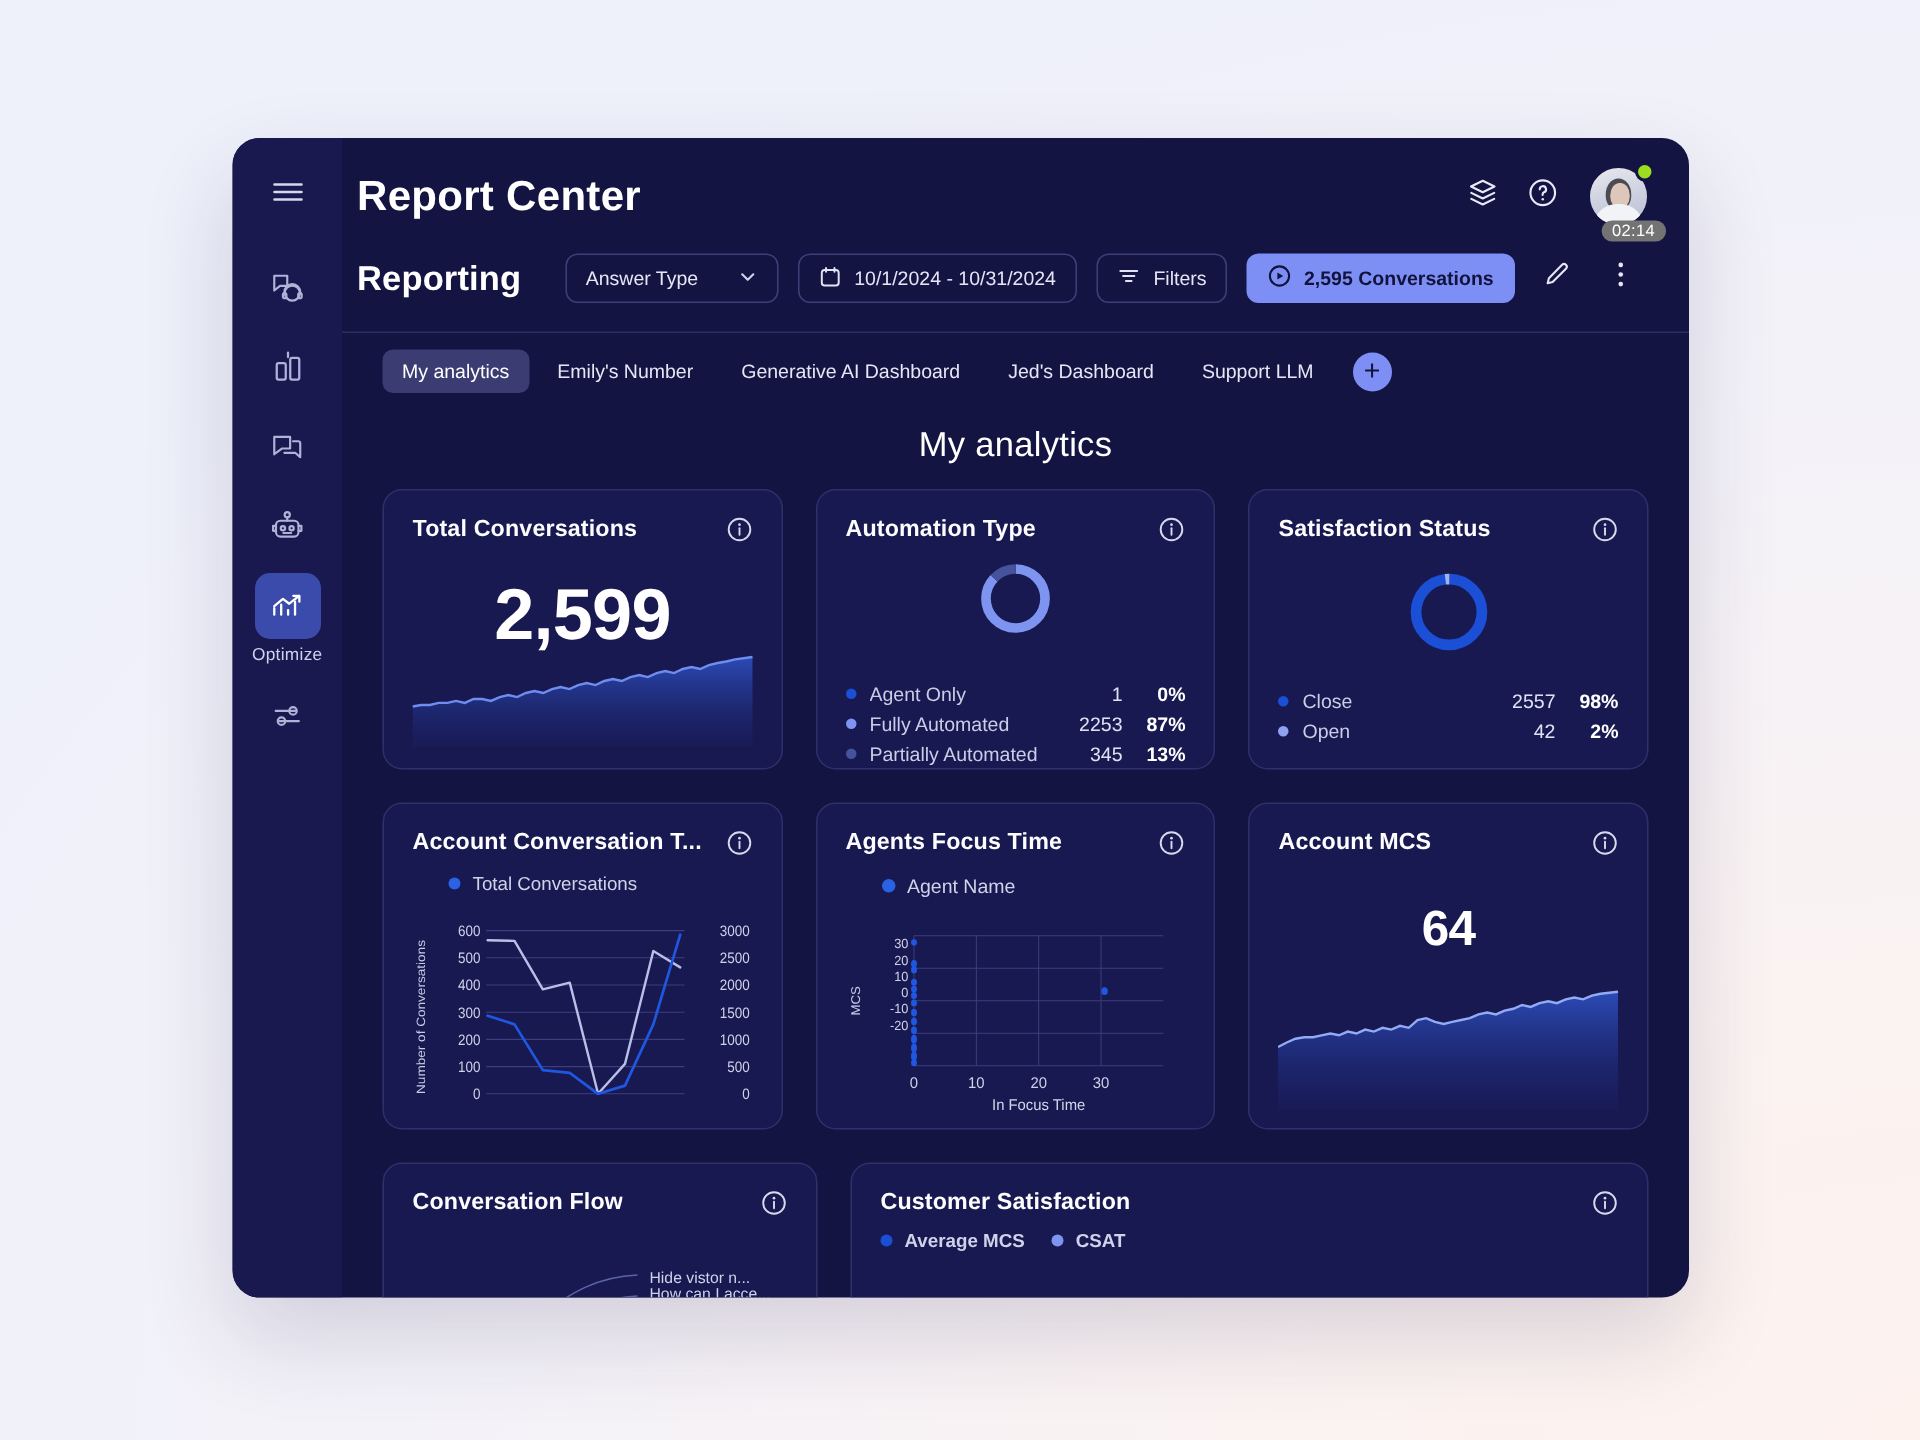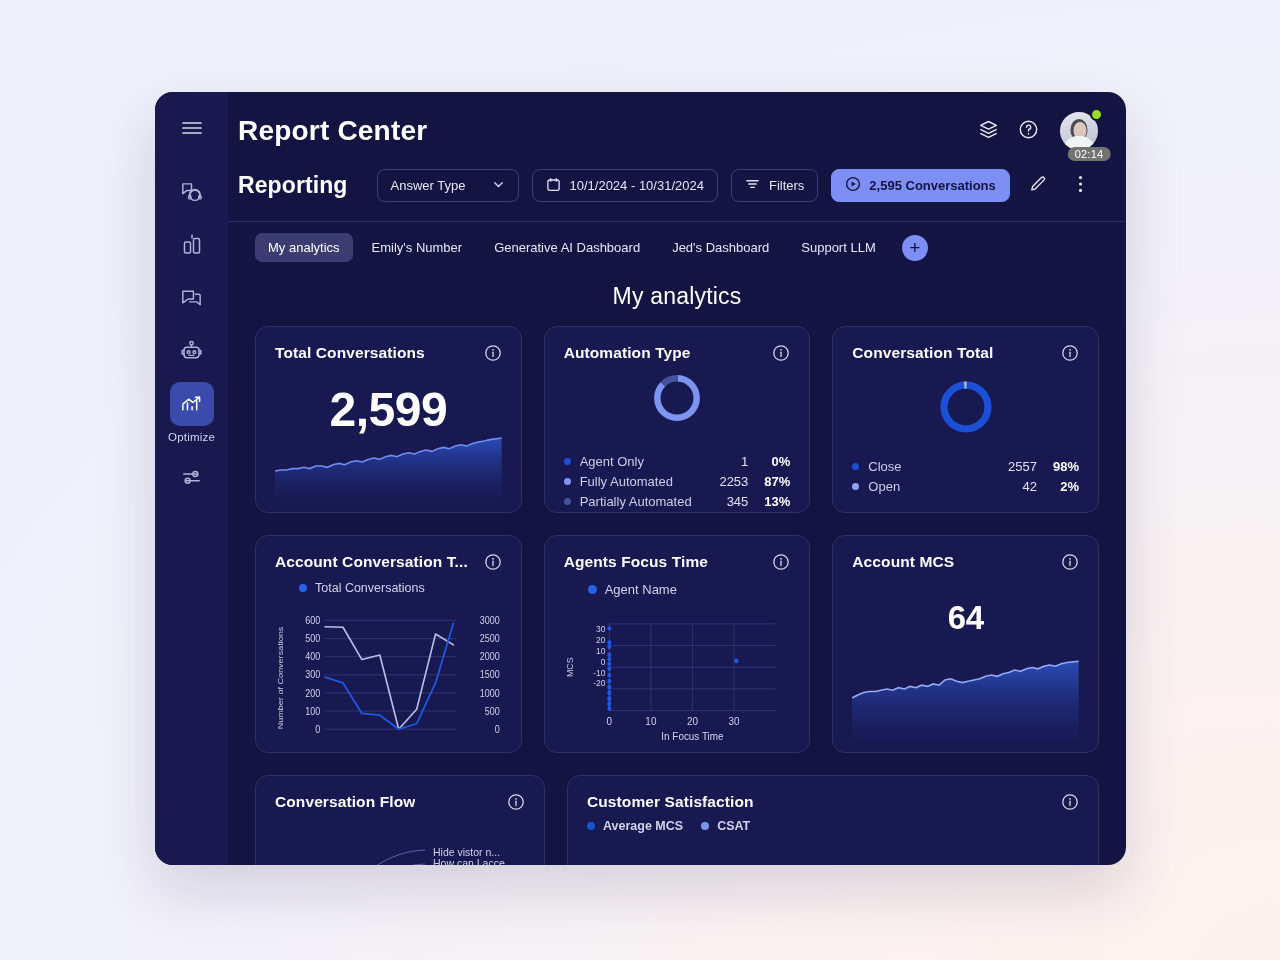--- a/index.html
+++ b/index.html
@@ -446,21 +446,21 @@
               <span class="legend-dot" style="background:#45529c"></span>
               <span class="legend-name">Partially Automated</span>
               <span class="legend-val">345</span>
               <span class="legend-pct">13%</span>
             </div>
           </div>
         </div>
 
         <div class="card card-r1">
           <div class="card-head">
-            <div class="card-title">Conversation Total</div>
+            <div class="card-title">Satisfaction Status</div>
             <span class="info-icon">
               <svg width="18" height="18" viewBox="0 0 19 19" fill="none" stroke="#d6dae9" stroke-width="1.35">
                 <circle cx="9.5" cy="9.5" r="7.6"></circle>
                   <path d="M9.5 8.6v4.6" stroke-linecap="round"></path>
                 <circle cx="9.5" cy="6.1" r=".95" fill="#d6dae9" stroke="none"></circle>
               </svg>
             </span>
           </div>
           <div class="donut-wrap" style="margin-top:12px;">
             <svg width="58" height="58" viewBox="0 0 42 42">

